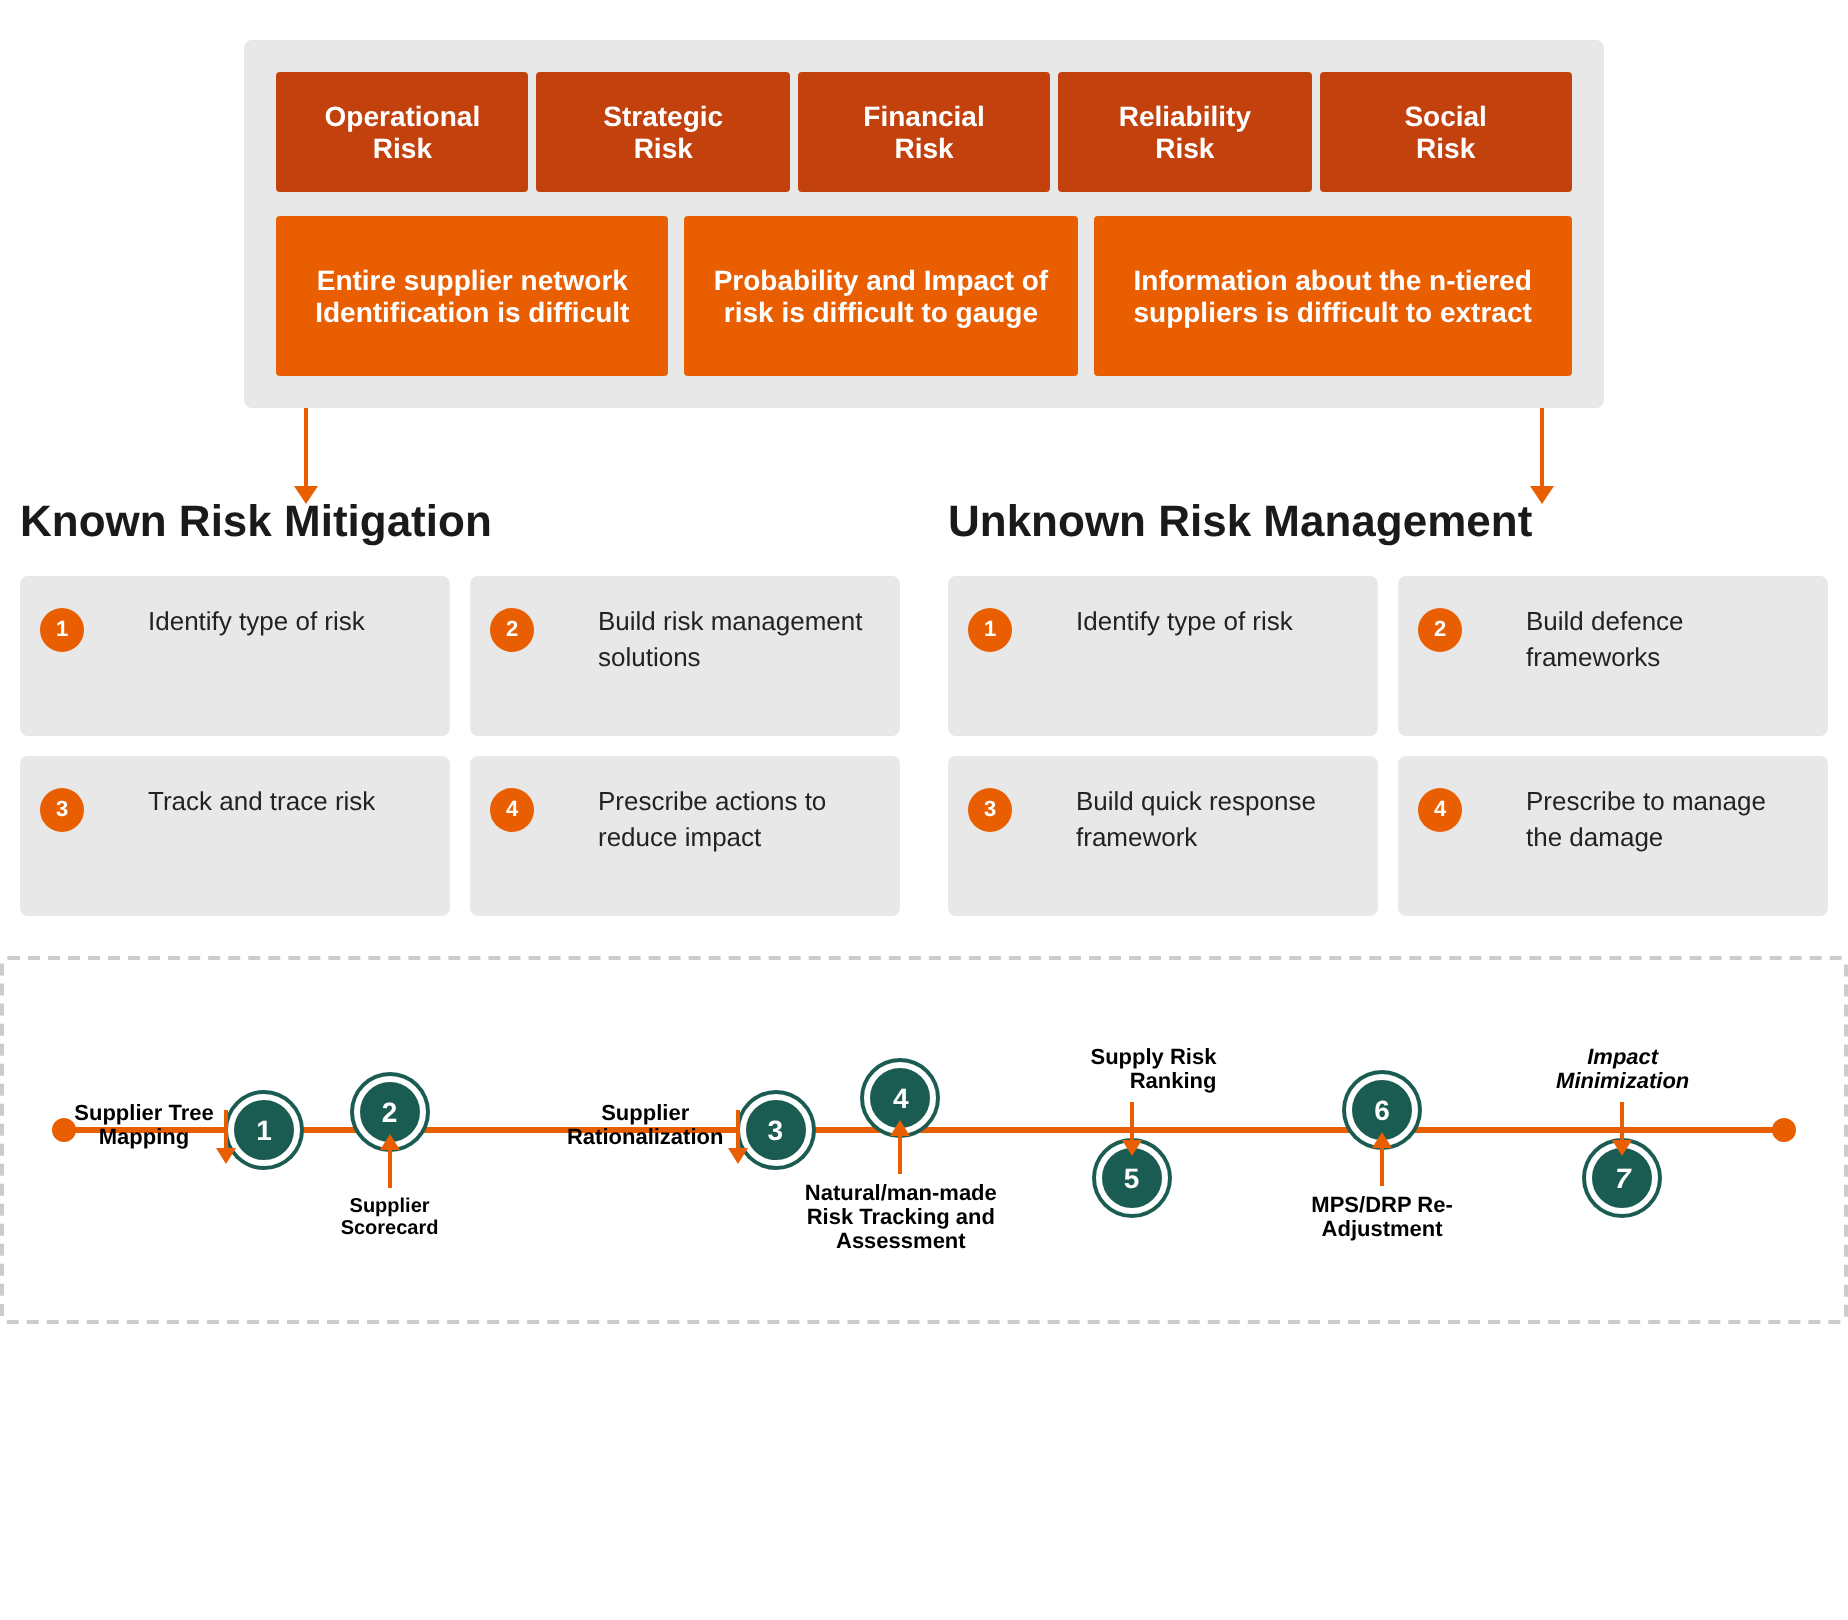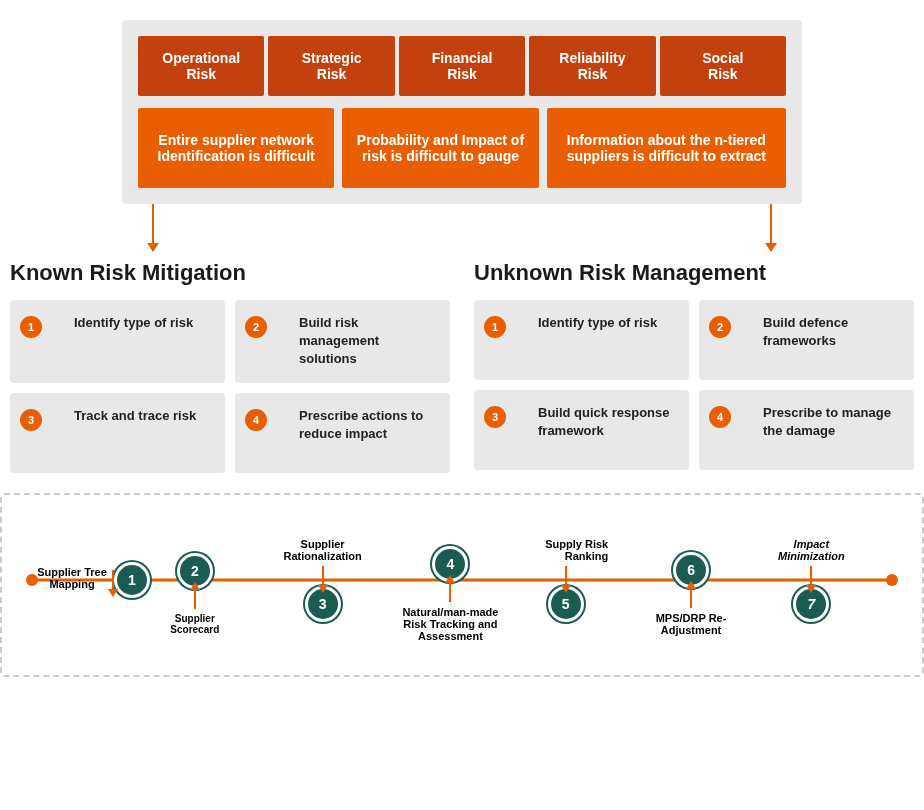--- a/index.html
+++ b/index.html
@@ -91,21 +91,21 @@
       font-size: 11px;
       font-weight: bold;
       display: flex;
       align-items: center;
       justify-content: center;
       margin-top: 2px;
     }
 
     .item-text {
       font-size: 13px;
-      font-weight: 700;
+      font-weight: 400;
       color: #222;
       line-height: 1.4;
       padding-left: 24px;
     }
 
     
     .bottom-section {
       margin-top: 24px;
       border: 2px dashed #ccc;
       border-radius: 4px;
@@ -157,21 +157,21 @@
         <div style="position:absolute; bottom:-8px; left:-5px; border-left:6px solid transparent; border-right:6px solid transparent; border-top:9px solid #e85e00;"></div>
       </div>
     </div>
     <div style="display:flex; flex-direction:column; align-items:center;">
       <div style="width:2px; height:40px; background:#e85e00; position:relative;">
         <div style="position:absolute; bottom:-8px; left:-5px; border-left:6px solid transparent; border-right:6px solid transparent; border-top:9px solid #e85e00;"></div>
       </div>
     </div>
   </div>
 
-  <div style="display:flex; justify-content:space-between; width:924px; margin-top:16px; padding:0 10px;">
+  <div style="display:flex; justify-content:space-between; width:924px; margin-top:4px; padding:0 10px;">
 
     <div class="risk-panel">
       <div class="panel-title">Known Risk Mitigation</div>
       <div class="panel-grid">
         <div class="panel-item">
           <div class="item-number">1</div>
           <div class="item-text">Identify type of risk</div>
         </div>
         <div class="panel-item">
           <div class="item-number">2</div>
@@ -230,21 +230,21 @@
 
       <div style="position:absolute; left: calc(14.28% * 1 + 0px); display:flex; flex-direction:column; align-items:center; z-index:2;">
         <div style="width:80px; height:28px;"></div>
         <div class="node-circle">2</div>
         <div style="width:2px; height:20px; background:#e85e00; position:relative;">
           <div style="position:absolute; top:-7px; left:-4px; border-left:5px solid transparent; border-right:5px solid transparent; border-bottom:8px solid #e85e00;"></div>
         </div>
         <div style="font-size:10px; font-weight:700; text-align:center; width:80px; margin-top:4px;">Supplier Scorecard</div>
       </div>
 
-      <div style="position:absolute; left: calc(14.28% * 2); display:flex; flex-direction:column; align-items:center; z-index:2;">
+      <div style="position:absolute; left: calc(14.28% * 2); display:flex; flex-direction:row; align-items:center; z-index:2;">
         <div style="font-size:11px; font-weight:700; text-align:center; width:90px; margin-bottom:4px;">Supplier Rationalization</div>
         <div style="width:2px; height:20px; background:#e85e00; position:relative;">
           <div style="position:absolute; bottom:-7px; left:-4px; border-left:5px solid transparent; border-right:5px solid transparent; border-top:8px solid #e85e00;"></div>
         </div>
         <div class="node-circle">3</div>
       </div>
 
       <div style="position:absolute; left: calc(14.28% * 3); display:flex; flex-direction:column; align-items:center; z-index:2;">
         <div style="width:90px; height:28px;"></div>
         <div class="node-circle">4</div>

